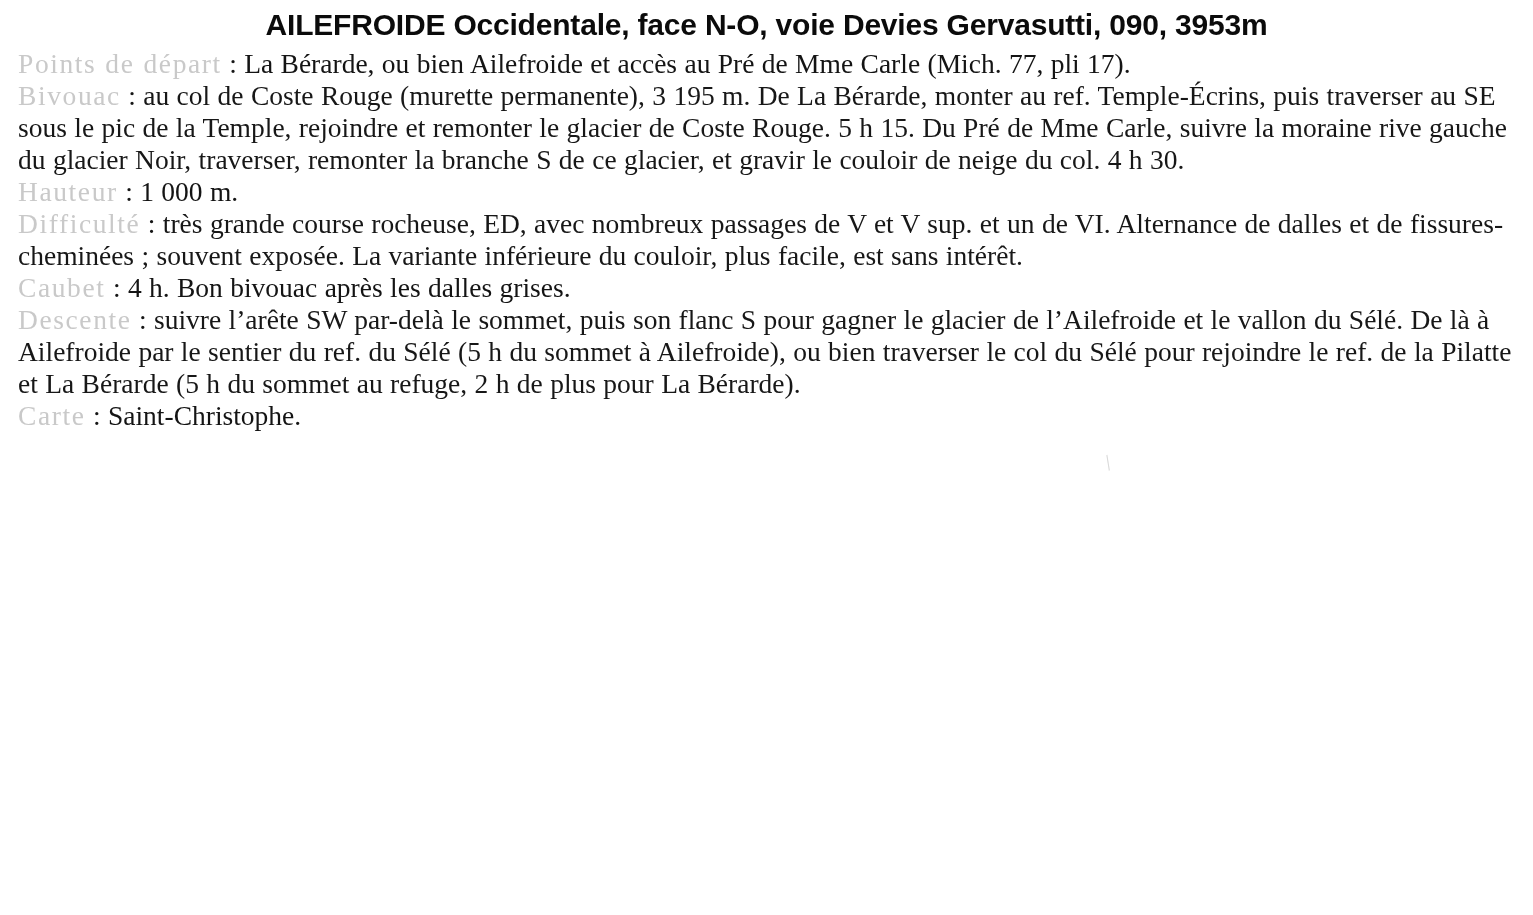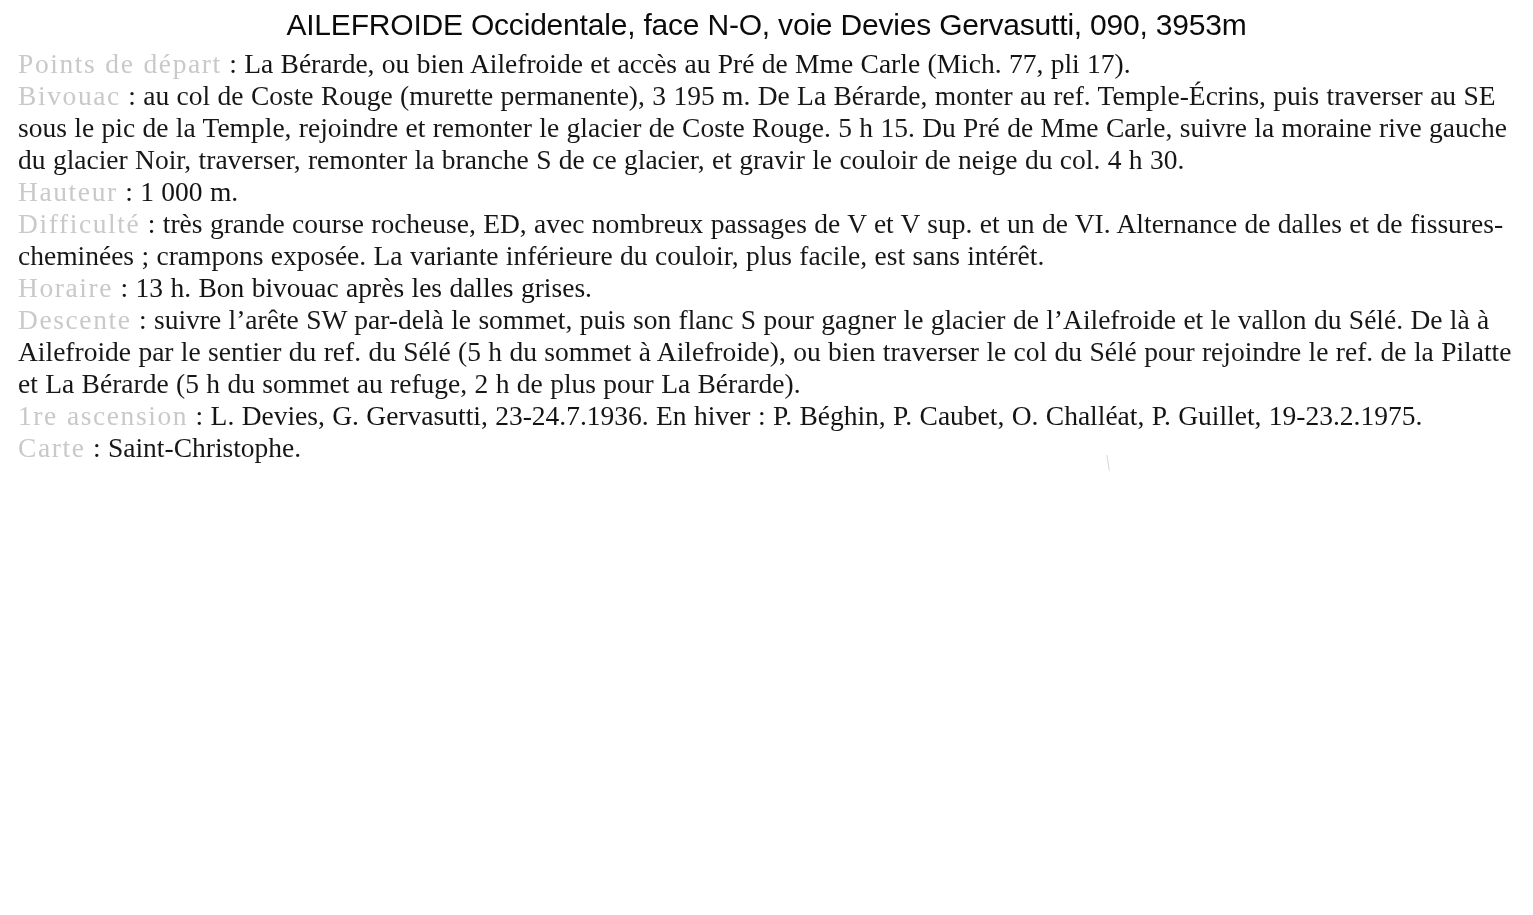--- a/index.html
+++ b/index.html
@@ -16,21 +16,21 @@
   }
   .page {
     width: 1533px;
     height: 915px;
     position: relative;
     box-sizing: border-box;
     padding: 0 18px;
   }
   .doc-title {
     font-family: "Liberation Sans", sans-serif;
-    font-weight: normal;
+    font-weight: bold;
     font-size: 30px;
     text-align: center;
     letter-spacing: -0.2px;
     margin: 8px 0 6px 0;
     color: #0b0b0b;
   }
   .entry {
     font-size: 27.5px;
     line-height: 1.165;
     text-align: left;
@@ -77,36 +77,33 @@
       <span class="label">Bivouac</span><span class="sep"> : </span><span class="body-txt">au col de Coste Rouge (murette permanente), 3 195 m. De La Bérarde, monter au ref. Temple-Écrins, puis traverser au SE sous le pic de la Temple, rejoindre et remonter le glacier de Coste Rouge. 5 h 15. Du Pré de Mme Carle, suivre la moraine rive gauche du glacier Noir, traverser, remonter la branche S de ce glacier, et gravir le couloir de neige du col. 4 h 30.</span>
     </p>
 
 
 
     <p class="entry">
       <span class="label">Hauteur</span><span class="sep"> : </span><span class="body-txt">1 000 m.</span>
     </p>
 
     <p class="entry">
-      <span class="label">Difficulté</span><span class="sep"> : </span><span class="body-txt">très grande course rocheuse, ED, avec nombreux passages de V et V sup. et un de VI. Alternance de dalles et de fissures-cheminées ; crampons exposée. La variante inférieure du couloir, plus facile, est sans intérêt.</span>
+      <span class="label">Difficulté</span><span class="sep"> : </span><span class="body-txt">très grande course rocheuse, ED, avec nombreux passages de V et V sup. et un de VI. Alternance de dalles et de fissures-cheminées ; souvent exposée. La variante inférieure du couloir, plus facile, est sans intérêt.</span>
     </p>
 
     <p class="entry">
-      <span class="label">Horaire</span><span class="sep"> : </span><span class="body-txt">13 h. Bon bivouac après les dalles grises.</span>
+      <span class="label">Caubet</span><span class="sep"> : </span><span class="body-txt">4 h. Bon bivouac après les dalles grises.</span>
     </p>
 
 
 
     <p class="entry">
       <span class="label">Descente</span><span class="sep"> : </span><span class="body-txt">suivre l’arête SW par-delà le sommet, puis son flanc S pour gagner le glacier de l’Ailefroide et le vallon du Sélé. De là à Ailefroide par le sentier du ref. du Sélé (5 h du sommet à Ailefroide), ou bien traverser le col du Sélé pour rejoindre le ref. de la Pilatte et La Bérarde (5 h du sommet au refuge, 2 h de plus pour La Bérarde).</span>
     </p>
 
-    <p class="entry">
-      <span class="label">1re ascension</span><span class="sep"> : </span><span class="body-txt">L. Devies, G. Gervasutti, 23-24.7.1936. En hiver : P. Béghin, P. Caubet, O. Challéat, P. Guillet, 19-23.2.1975.</span>
-    </p>
 
 
     <p class="entry">
       <span class="label">Carte</span><span class="sep"> : </span><span class="body-txt">Saint-Christophe.</span>
     </p>
 
   </div>
 
   <span class="stray" style="left: 1105px; top: 442px;">/</span>
 

